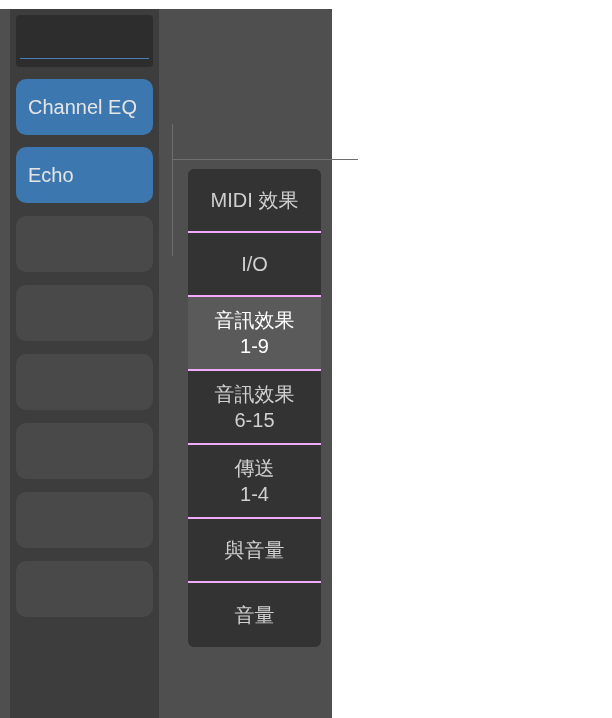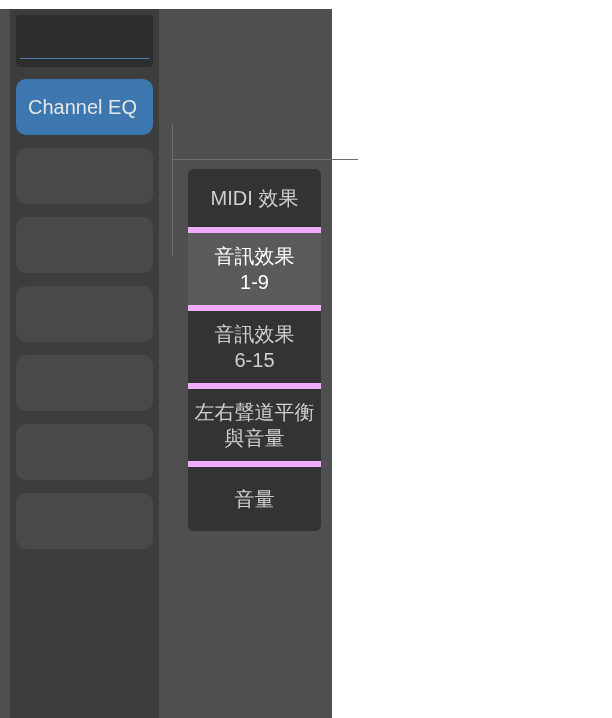--- a/index.html
+++ b/index.html
@@ -79,21 +79,21 @@
     .menu-item {
       width: 100%;
       min-height: 64px;
       display: flex;
       flex-direction: column;
       align-items: center;
       justify-content: center;
       color: #d0d0d0;
       font-size: 20px;
       text-align: center;
-      border-bottom: 6px solid #f0abfc;
+      border-bottom: 2px solid #f0abfc;
       padding: 10px 6px;
       line-height: 1.3;
     }
     .menu-item:last-child {
       border-bottom: none;
       justify-content: center;
     }
     .menu-item.selected {
       background: #5a5a5a;
       color: #ffffff;
@@ -125,52 +125,61 @@
 
   <div class="left-column">
     <div class="eq-display">
       <div class="eq-line"></div>
     </div>
 
     <div class="plugin-slot filled">
       <span>Channel EQ</span>
     </div>
 
+    <div class="plugin-slot filled">
+      <span>Echo</span>
+    </div>
 
     <div class="plugin-slot empty"></div>
     <div class="plugin-slot empty"></div>
     <div class="plugin-slot empty"></div>
     <div class="plugin-slot empty"></div>
     <div class="plugin-slot empty"></div>
     <div class="plugin-slot empty"></div>
   </div>
 
   <div class="leader-line leader-line-v"></div>
   <div class="leader-line leader-line-h"></div>
 
   <div class="popup-menu">
 
     <div class="menu-item">
       <span>MIDI 效果</span>
     </div>
 
+    <div class="menu-item">
+      <span>I/O</span>
+    </div>
 
     <div class="menu-item selected">
       <span>音訊效果</span>
       <span>1-9</span>
     </div>
 
     <div class="menu-item">
       <span>音訊效果</span>
       <span>6-15</span>
     </div>
 
+    <div class="menu-item">
+      <span>傳送</span>
+      <span>1-4</span>
+    </div>
 
     <div class="menu-item">
-      <span>左右聲道平衡</span>
       <span>與音量</span>
     </div>
 
     <div class="menu-item">
       <span>音量</span>
     </div>
 
   </div>
 </div>
 

